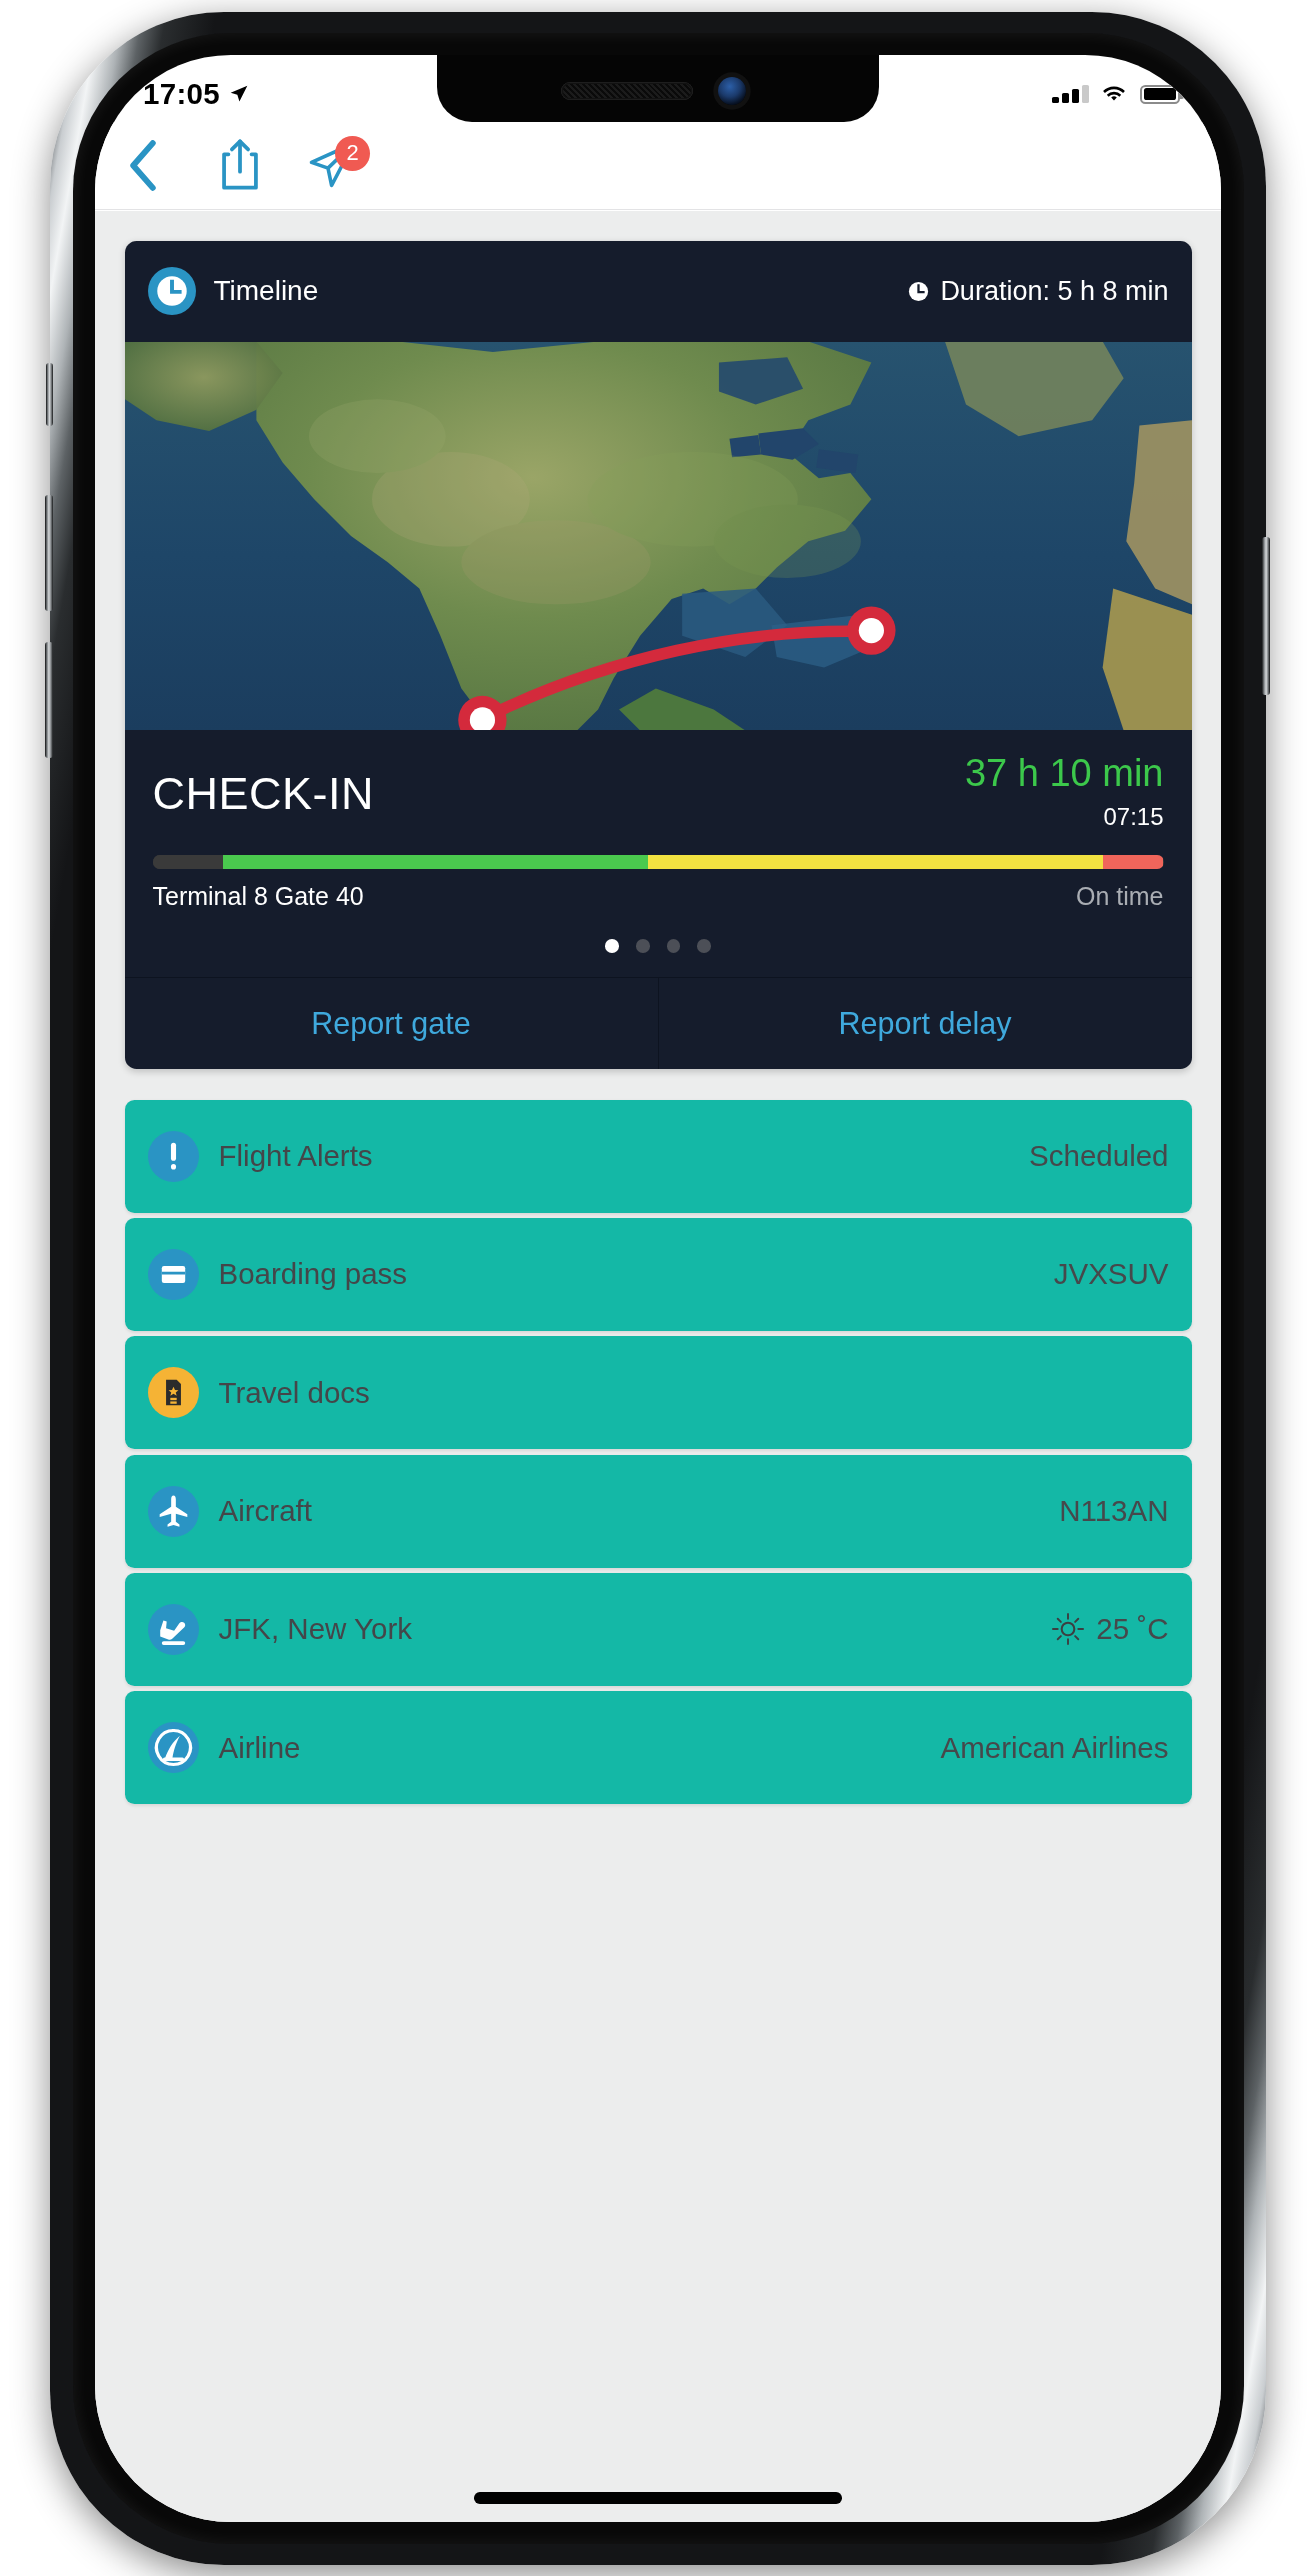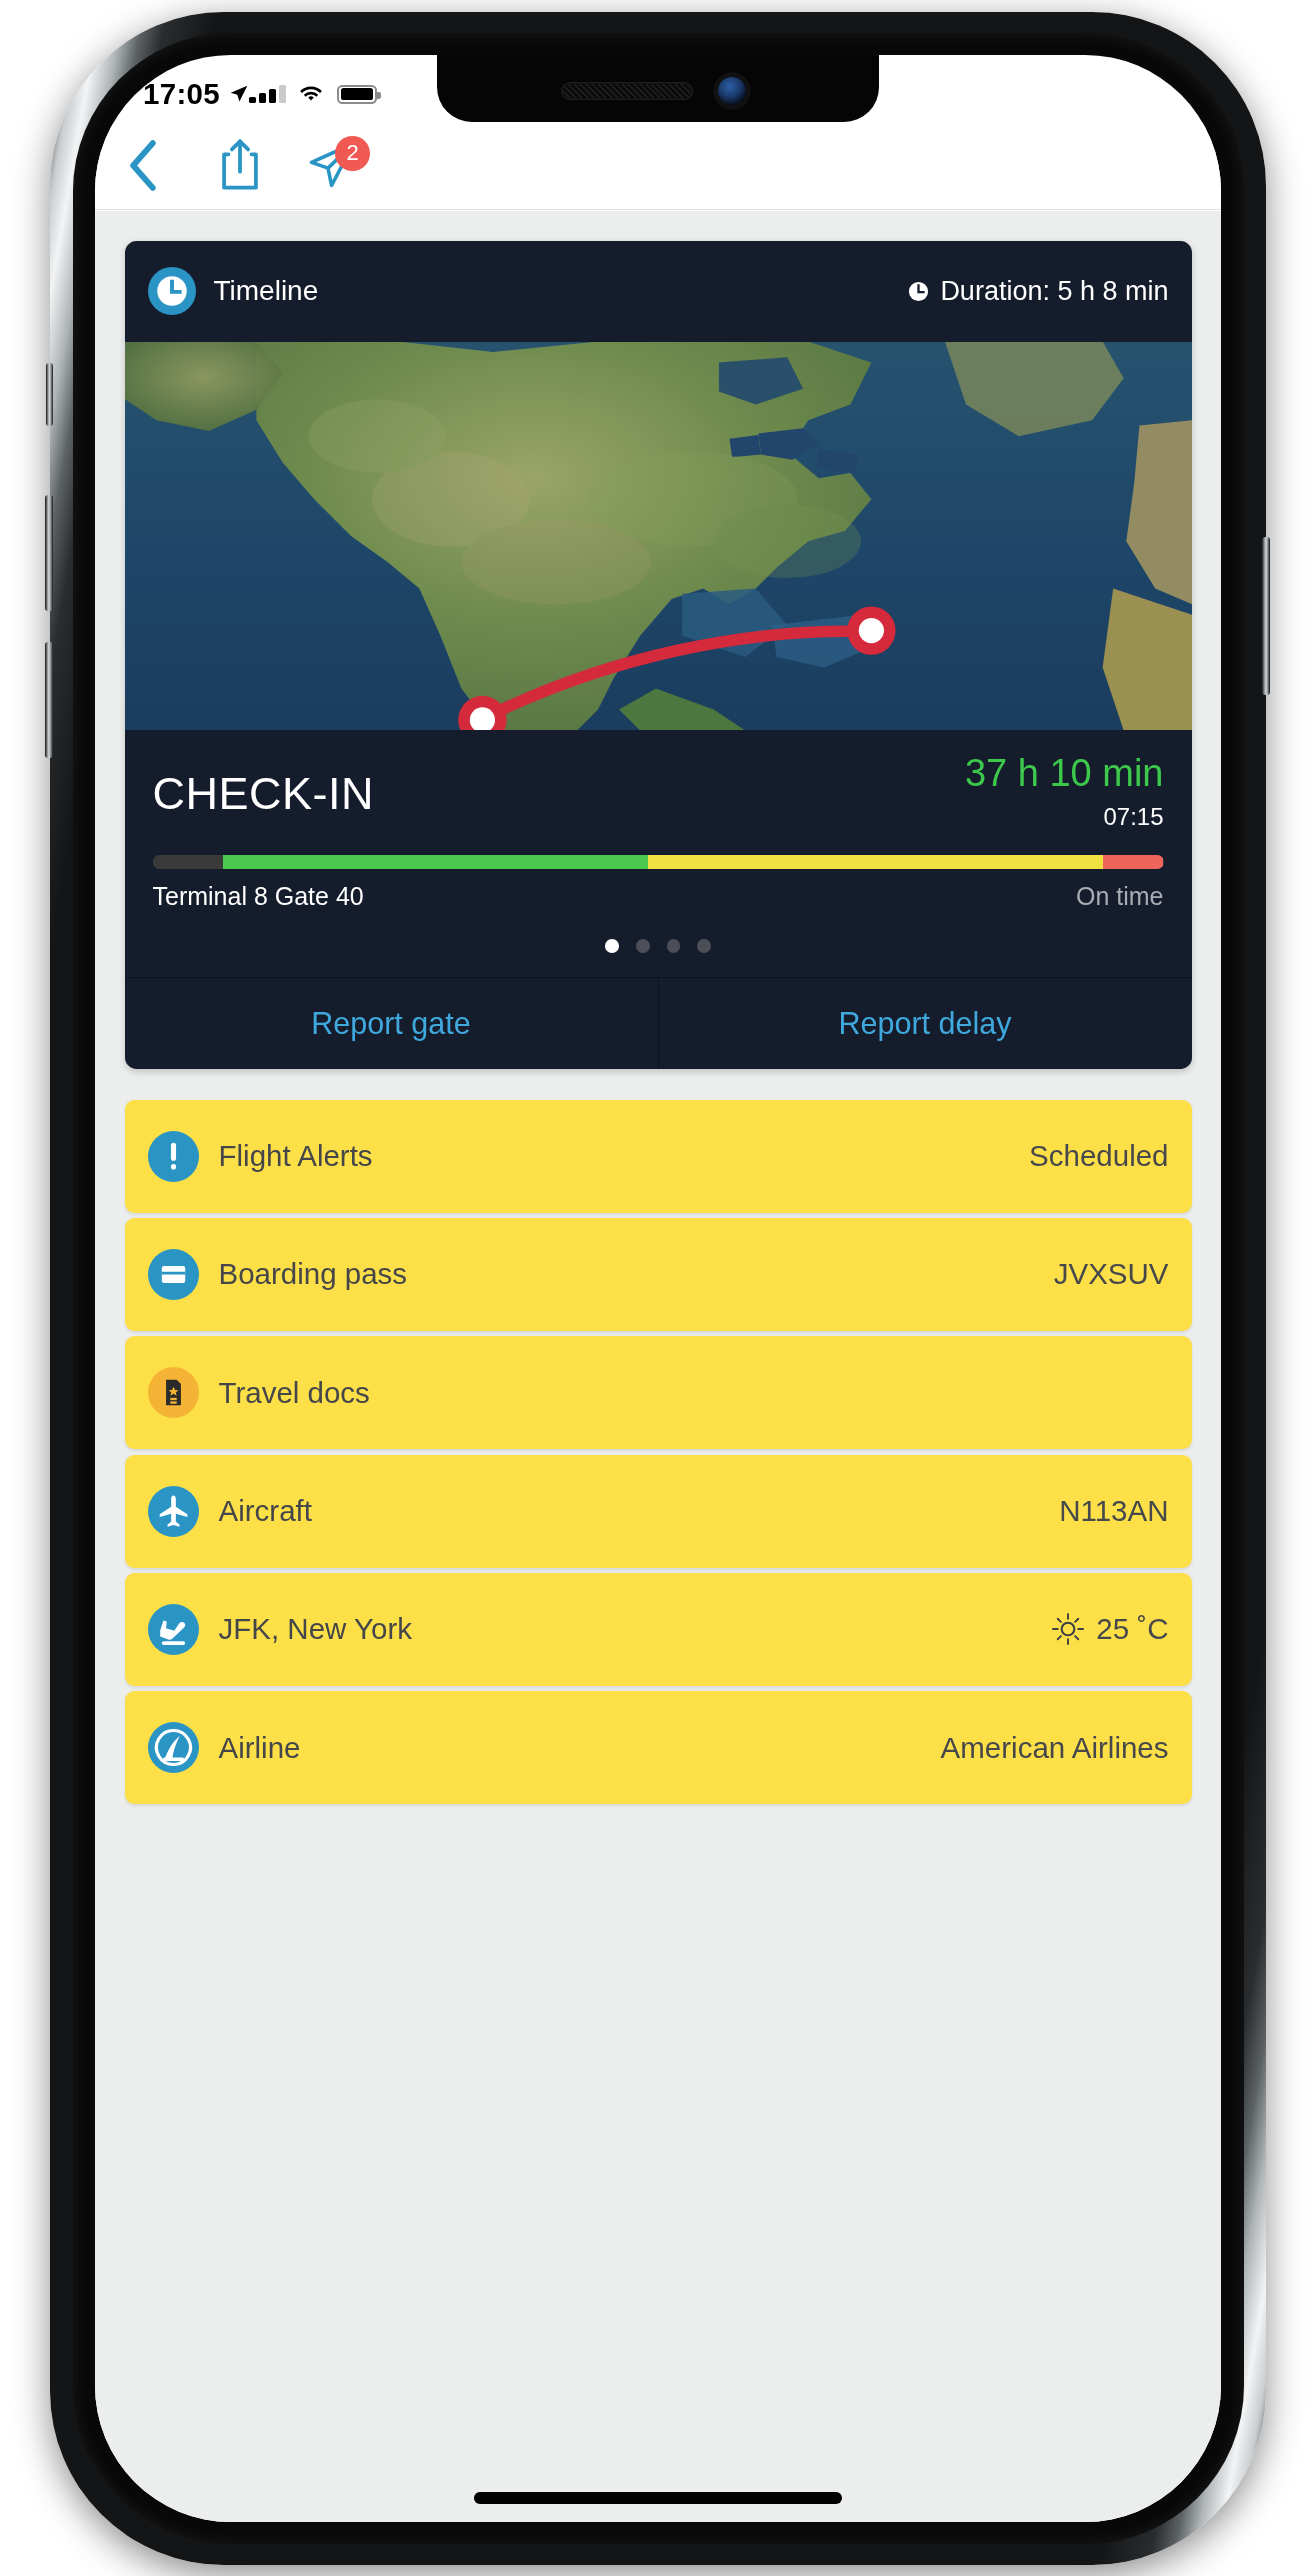--- a/index.html
+++ b/index.html
@@ -85,21 +85,21 @@
   .camera {
     position: absolute; right: 133px; top: 22px;
     width: 28px; height: 28px; border-radius: 50%;
     background: radial-gradient(circle at 42% 34%, #2c5fa8 0%, #1b3a6b 42%, #081224 72%, #000 100%);
     box-shadow: 0 0 0 4.7px #111;
   }
 
   
   .statusbar {
     position: absolute; top: 0; left: 0; right: 0; height: 67px;
-    display: flex; align-items: center; justify-content: flex-start;
+    display: flex; align-items: center; justify-content: space-between;
     padding: 11.6px 41px 0 48px;
     z-index: 35; color: #000;
   }
   .status-left { display: flex; align-items: center; gap: 9.5px; }
   .status-time { font-size: 29.5px; font-weight: 600; letter-spacing: 0.3px; }
   .loc-arrow { width: 20px; height: 20px; display:block; }
   .status-right { display: flex; align-items: center; gap: 13.7px; }
   .bars { display: flex; align-items: flex-end; gap: 3.7px; height: 18px; }
   .bars i { width: 6.3px; background: #000; border-radius: 1.6px; display:block; }
   .bars i:nth-child(1){height:6.8px}
@@ -179,21 +179,21 @@
   .tl-actions { display:flex; border-top: 1.6px solid #0d1320; }
   .tl-btn {
     flex: 1; text-align: center; padding: 28px 0;
     font-size: 30.5px; color: #3fa9dd;
   }
   .tl-btn + .tl-btn { border-left: 1.6px solid #0d1320; }
 
   
   .list { margin: 30.5px 29.5px 0 29.5px; }
   .list-item {
-    background: #fde047;
+    background: #14b8a6;
     border-radius: 9.5px;
     height: 113px;
     display: flex; align-items: center;
     padding: 0 23px;
     margin-bottom: 5.3px;
     box-shadow: 0 1.1px 3.2px rgba(0,0,0,.09);
   }
   .li-icon {
     width: 51px; height: 51px; border-radius: 50%;
     display:flex; align-items:center; justify-content:center;

